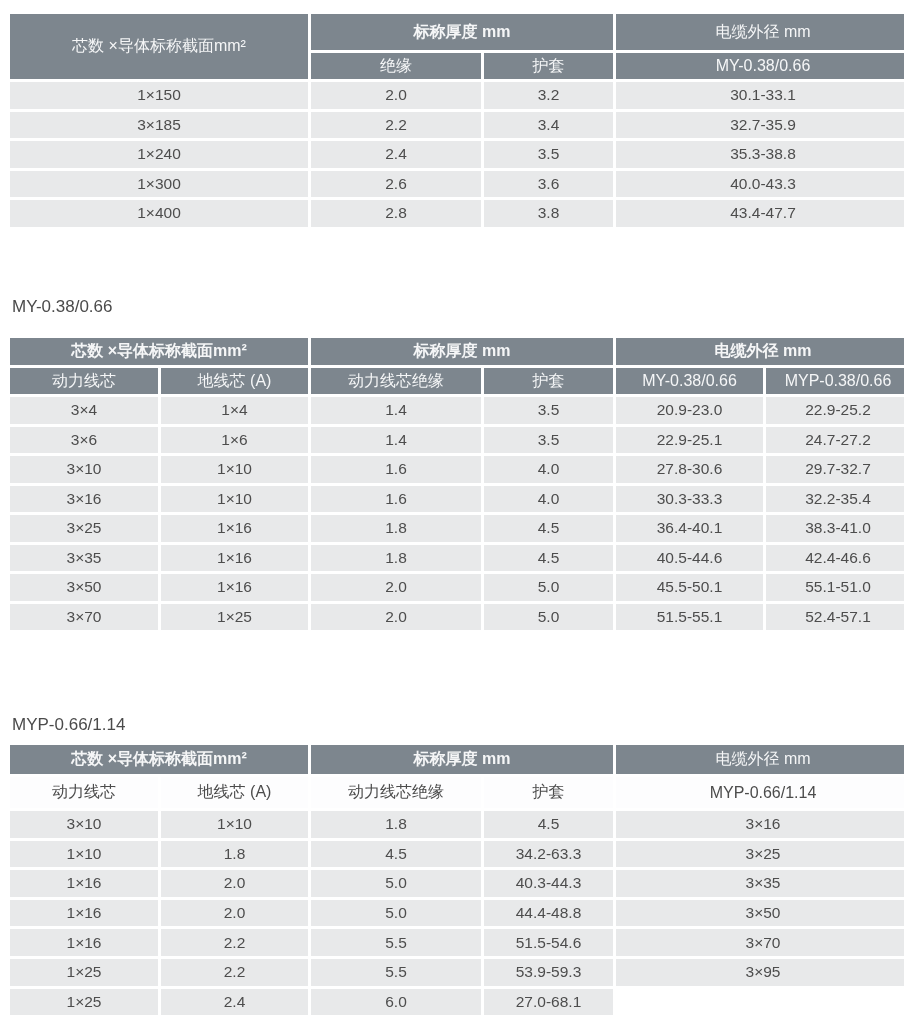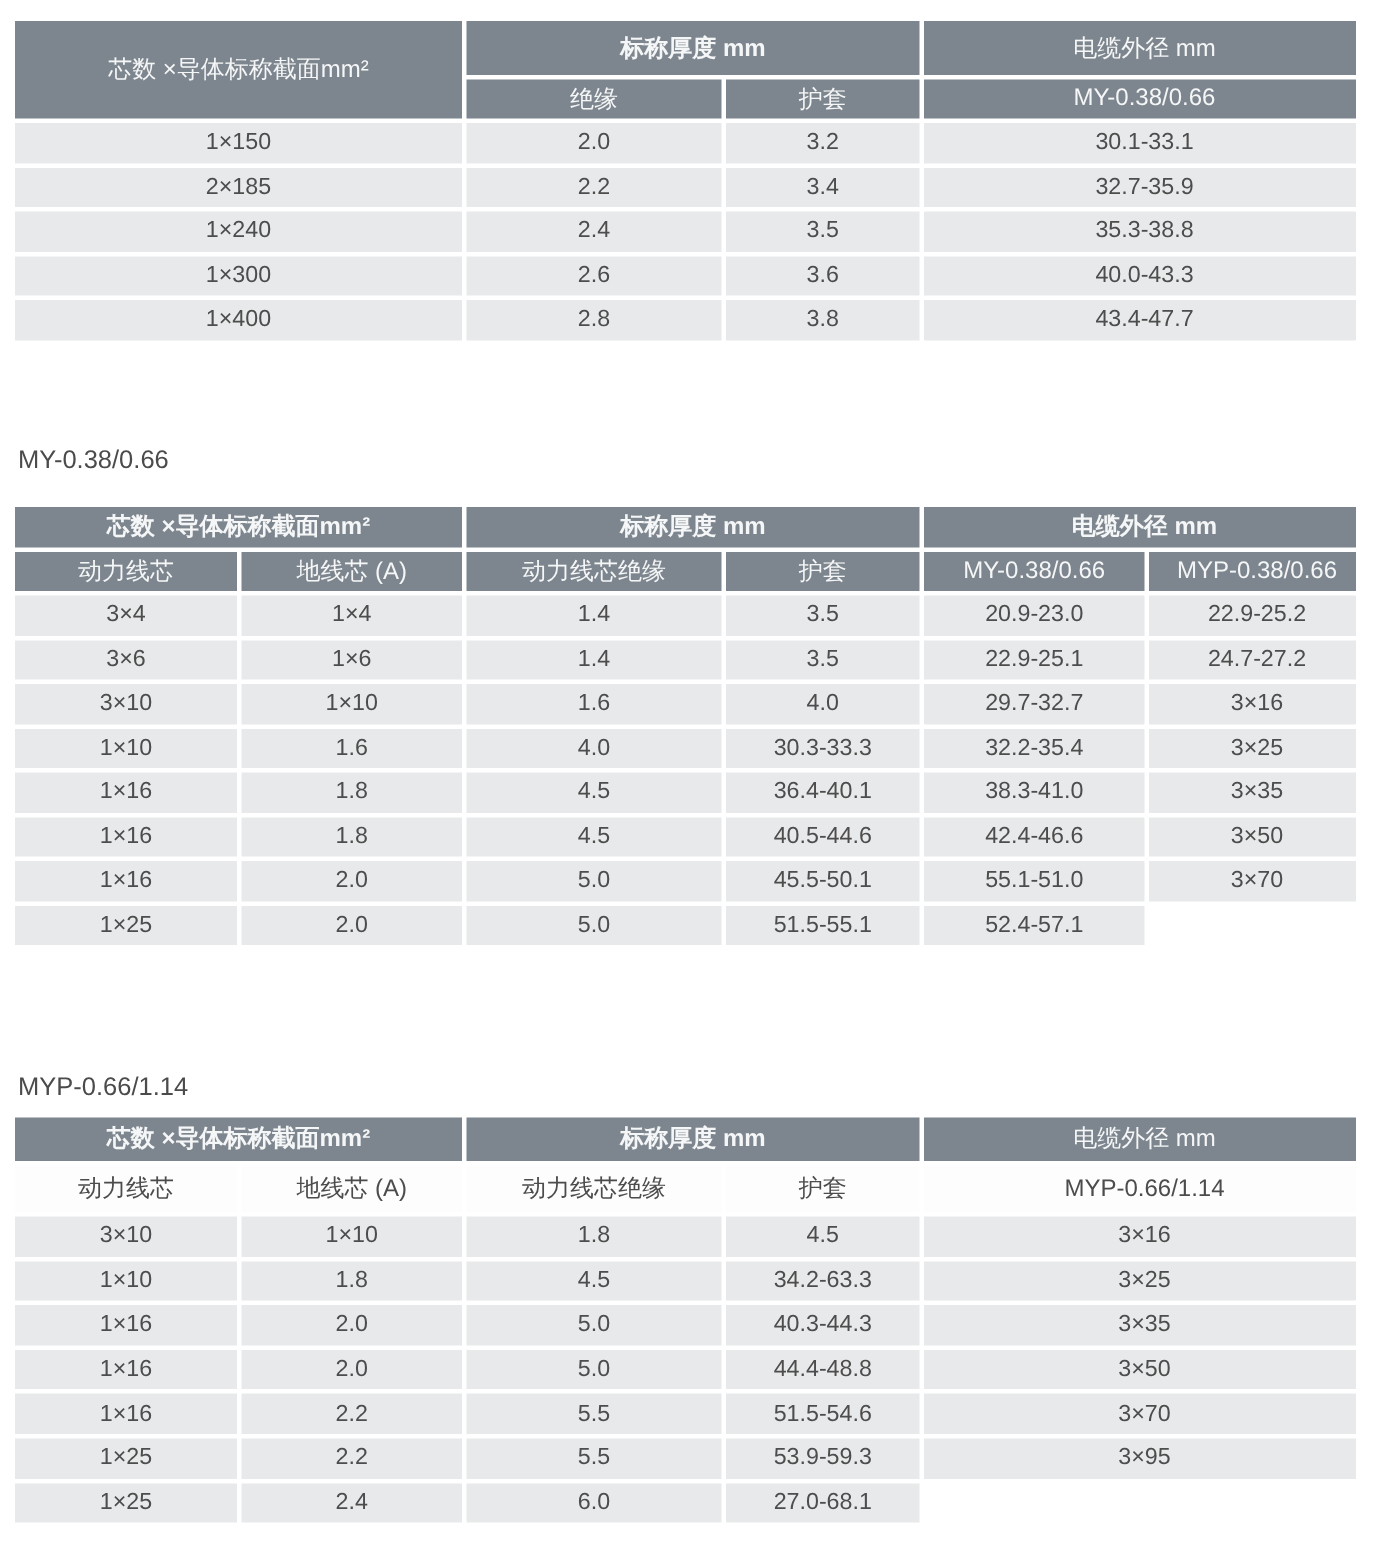--- a/index.html
+++ b/index.html
@@ -59,21 +59,21 @@
     <div class="hc">电缆外径 mm</div>
     <div class="hc">绝缘</div>
     <div class="hc">护套</div>
     <div class="hc">MY-0.38/0.66</div>
 
     <div class="dc">1×150</div>
     <div class="dc">2.0</div>
     <div class="dc">3.2</div>
     <div class="dc">30.1-33.1</div>
 
-    <div class="dc">2×185</div>
+    <div class="dc">3×185</div>
     <div class="dc">2.2</div>
     <div class="dc">3.4</div>
     <div class="dc">32.7-35.9</div>
 
     <div class="dc">1×240</div>
     <div class="dc">2.4</div>
     <div class="dc">3.5</div>
     <div class="dc">35.3-38.8</div>
 
     <div class="dc">1×300</div>
@@ -112,20 +112,21 @@
     <div class="dc">1×6</div>
     <div class="dc">1.4</div>
     <div class="dc">3.5</div>
     <div class="dc">22.9-25.1</div>
     <div class="dc">24.7-27.2</div>
 
     <div class="dc">3×10</div>
     <div class="dc">1×10</div>
     <div class="dc">1.6</div>
     <div class="dc">4.0</div>
+    <div class="dc">27.8-30.6</div>
     <div class="dc">29.7-32.7</div>
 
     <div class="dc">3×16</div>
     <div class="dc">1×10</div>
     <div class="dc">1.6</div>
     <div class="dc">4.0</div>
     <div class="dc">30.3-33.3</div>
     <div class="dc">32.2-35.4</div>
 
     <div class="dc">3×25</div>

